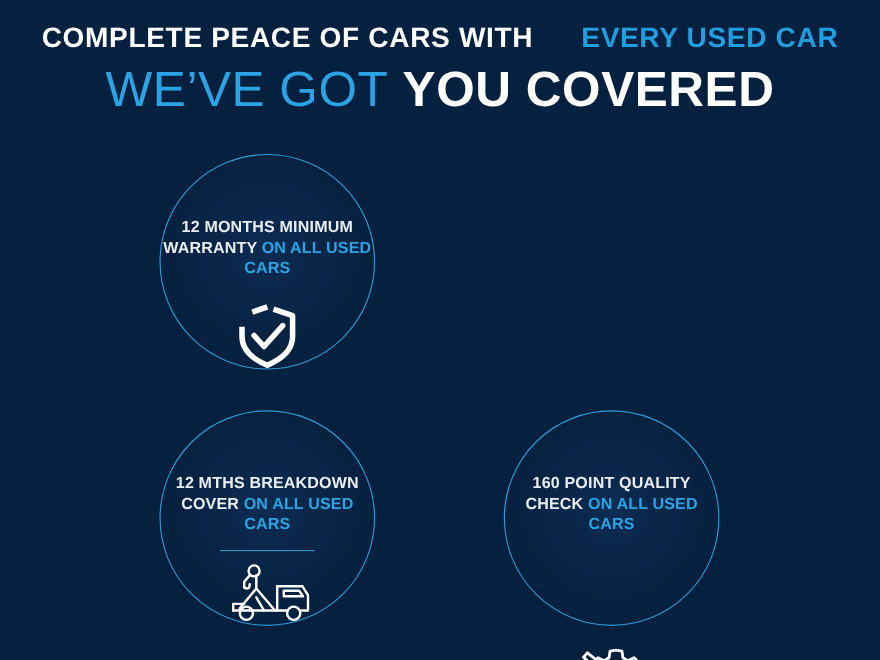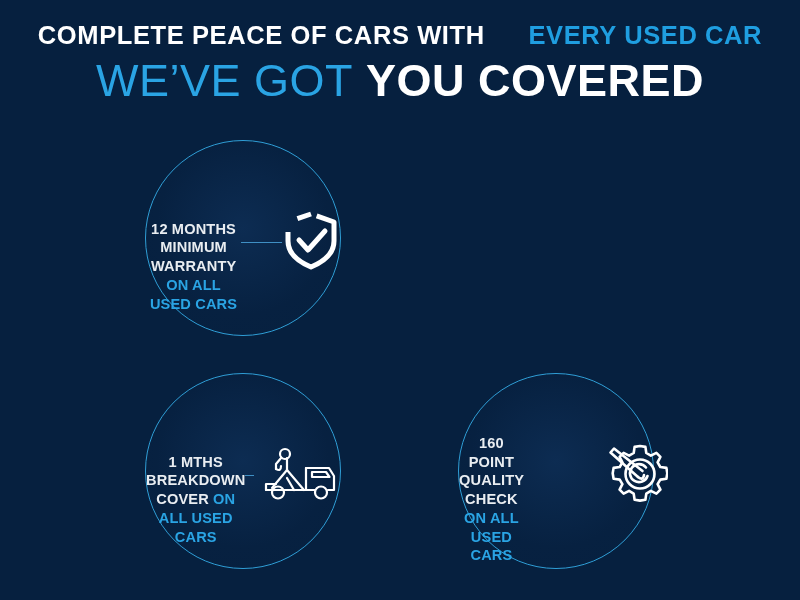--- a/index.html
+++ b/index.html
@@ -56,21 +56,21 @@
     font-weight:bold;
   }
 
   
   .circle {
     position:absolute;
     border-radius:50%;
     border:1.6px solid #2f9ed6;
     background:transparent;
     display:flex;
-    flex-direction:row;
+    flex-direction:column;
     align-items:center;
   }
   
   .circle::after{
     content:"";
     position:absolute; inset:0;
     border-radius:50%;
     background:radial-gradient(circle at 50% 45%, rgba(18,54,98,0.55) 0%, rgba(10,36,70,0.25) 60%, rgba(6,32,63,0) 100%);
     pointer-events:none;
     z-index:-1;
@@ -133,21 +133,21 @@
     <div class="icon-wrap">
       <svg width="58" height="60" viewBox="0 0 58 60">
         <path d="M29 4 L52 12 L52 31 C52 44 41 52 29 57 C17 52 6 44 6 31 L6 12 Z" fill="none" stroke="#ffffff" stroke-width="5" stroke-linejoin="round" stroke-dasharray="120 20 60" stroke-dashoffset="-6"></path>
         <path d="M17 30 L26 40 L43 21" fill="none" stroke="#ffffff" stroke-width="5" stroke-linecap="round" stroke-linejoin="round"></path>
       </svg>
     </div>
   </div>
 
 
   <div class="circle c3">
-    <div class="card-text"><span class="w">1 MTHS  BREAKDOWN COVER</span> <span class="b">ON ALL USED CARS</span></div>
+    <div class="card-text"><span class="w">12 MTHS  BREAKDOWN COVER</span> <span class="b">ON ALL USED CARS</span></div>
     <div class="divider"></div>
     <div class="icon-wrap">
       <svg width="86" height="56" viewBox="0 0 86 56">
         <g fill="none" stroke="#ffffff" stroke-width="2.2" stroke-linecap="round" stroke-linejoin="round">
           <circle cx="31" cy="8" r="5"></circle>
           <path d="M27.5 11.5 L22 18 L22 23"></path>
           <path d="M22 23 q 5 3 5 -3"></path>
           <path d="M33 12 L33 24 L18 42"></path>
           <path d="M33 24 L50 44"></path>
           <path d="M33 32 L40 44"></path>

